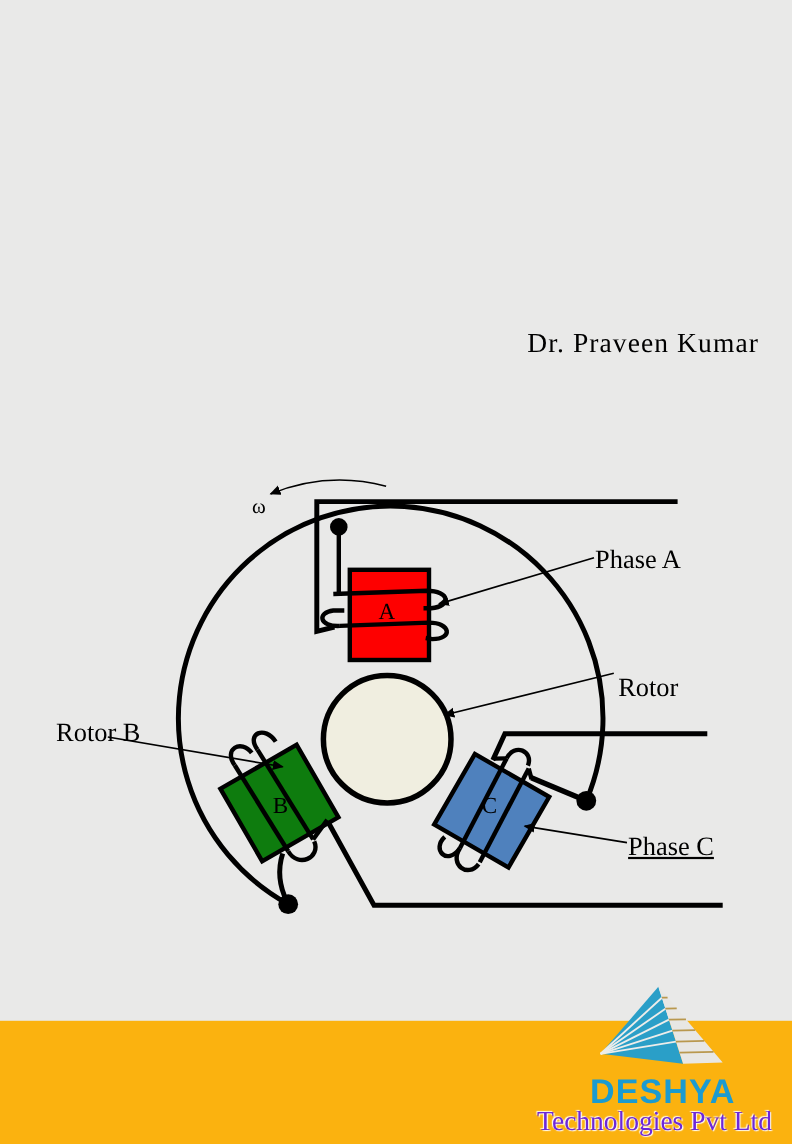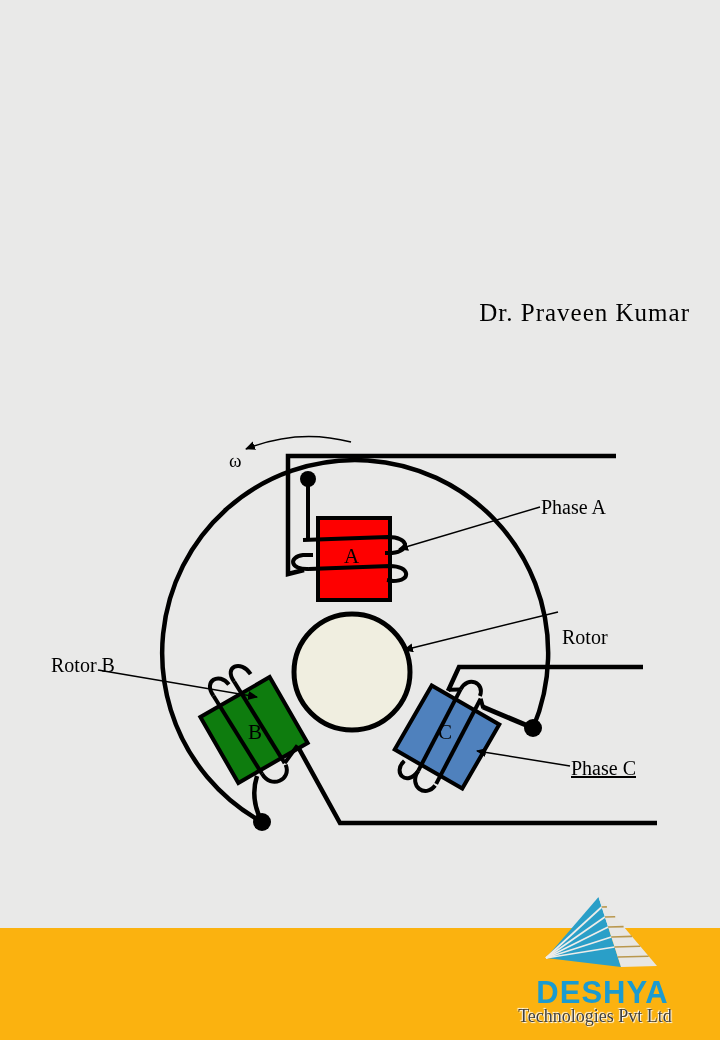--- a/index.html
+++ b/index.html
@@ -36,21 +36,21 @@
     letter-spacing:1px;
     z-index:3;
   }
   
   .diagram-svg{
     position:absolute;left:0;top:0;width:720px;height:1040px;
     z-index:2;pointer-events:none;
   }
   
   .dlabel{
-    position:absolute;font-size:20px;color:#000;z-index:4;white-space:nowrap;
+    position:absolute;font-size:24px;color:#000;z-index:4;white-space:nowrap;
   }
   .coil-letter{
     position:absolute;font-size:21px;color:#000;z-index:4;
   }
   .omega{font-size:19px;}
   
   .footer-band{
     position:absolute;left:0;top:928px;width:720px;height:112px;
     background:#fbb20f;z-index:1;
   }
@@ -58,21 +58,21 @@
     position:absolute;left:480px;top:975px;width:245px;
     text-align:center;z-index:4;
     font-family:"Liberation Sans", sans-serif;
     font-weight:800;font-size:31px;letter-spacing:1px;
     color:#1b9bd0;
   }
   .brand-sub{
     position:absolute;left:470px;top:1006px;width:250px;
     text-align:center;z-index:4;
     font-family:"Liberation Serif", serif;
-    font-size:18px;color:#404040;
+    font-size:25px;color:#6d28d9;
     text-shadow:1px 1px 1px #ffffff,-1px -1px 1px #ffffff;
     white-space:nowrap;
   }
 </style>
 </head>
 <body>
 
 <div class="cover">
 
 
@@ -149,21 +149,21 @@
         <line x1="604.9" y1="917" x2="615.2" y2="916.7"></line>
         <line x1="608.1" y1="927" x2="623.6" y2="926.6"></line>
         <line x1="611.3" y1="937" x2="632.0" y2="936.4"></line>
         <line x1="614.5" y1="947" x2="640.3" y2="946.3"></line>
         <line x1="617.7" y1="957" x2="648.7" y2="956.2"></line>
       </g>
     </g>
   </svg>
 
   <div class="dlabel" style="left:541px;top:496px;">Phase A</div>
-  <div class="dlabel" style="left:562px;top:626px;">Rotor</div>
+  <div class="dlabel" style="left:562px;top:613px;">Rotor</div>
   <div class="dlabel" style="left:51px;top:654px;">Rotor B</div>
   <div class="dlabel" style="left:571px;top:757px;text-decoration:underline;">Phase C</div>
   <div class="dlabel omega" style="left:229px;top:450px;">ω</div>
   <div class="coil-letter" style="left:344px;top:544px;">A</div>
   <div class="coil-letter" style="left:248px;top:720px;">B</div>
   <div class="coil-letter" style="left:438px;top:720px;">C</div>
 
   <div class="footer-band"></div>
 
   <div class="brand-name">DESHYA</div>

